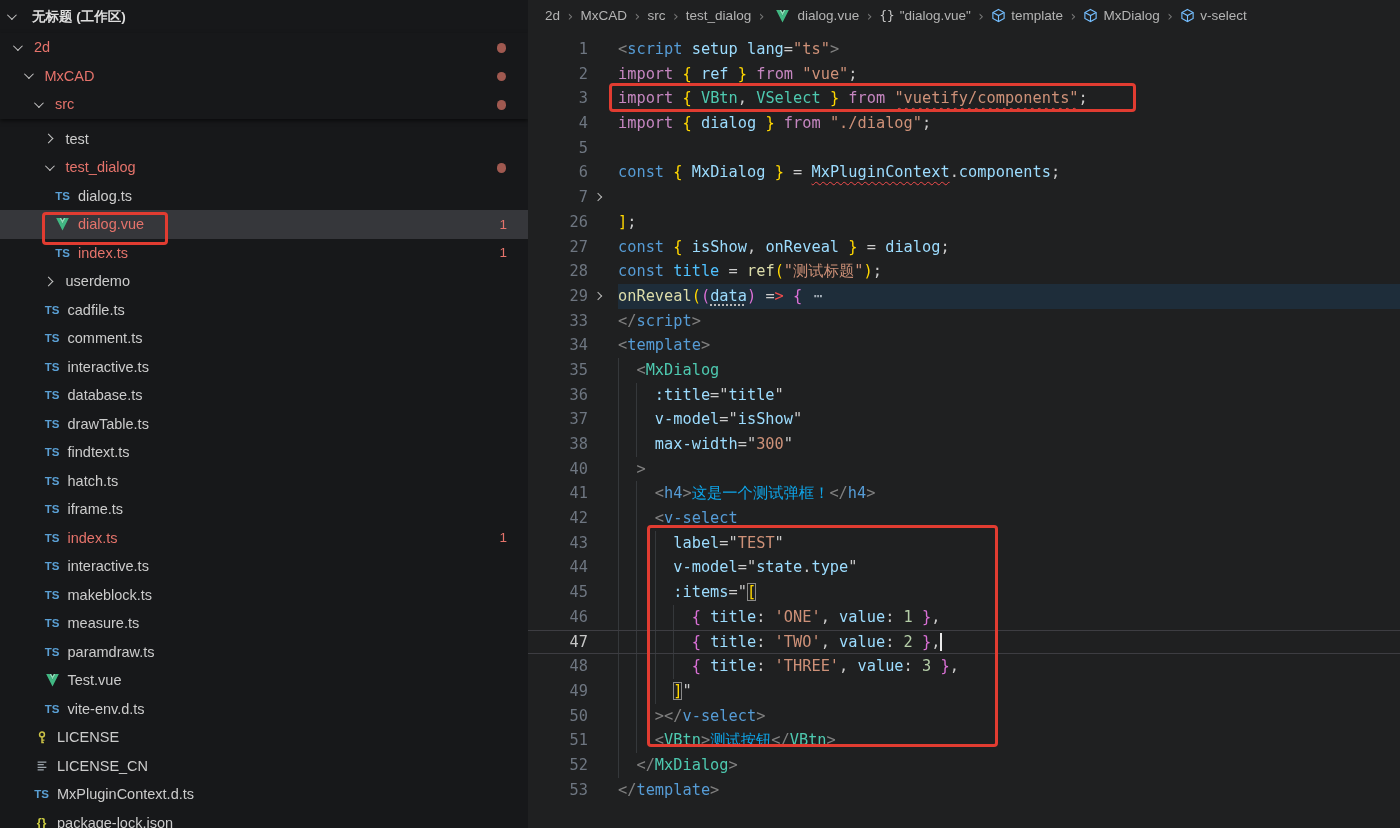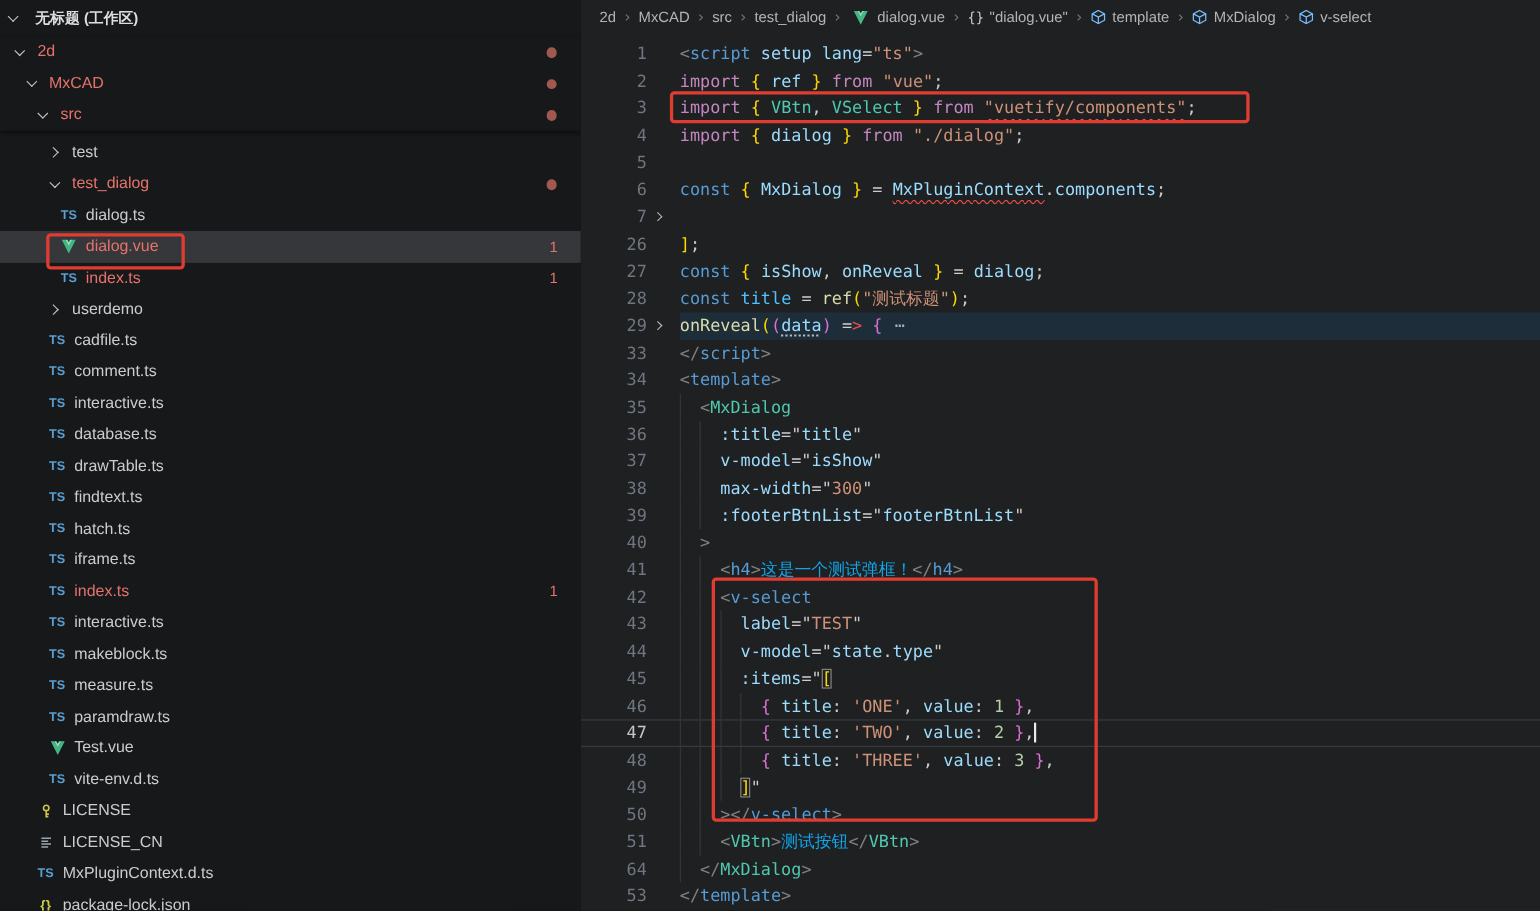--- a/index.html
+++ b/index.html
@@ -323,34 +323,33 @@
         <div class="line"><div class="gutter"><span class="ln">26</span></div><div class="codetxt"><span class="toks"><span class="t-b1">]</span><span class="t-pun">;</span></span></div></div>
         <div class="line"><div class="gutter"><span class="ln">27</span></div><div class="codetxt"><span class="toks"><span class="t-tag">const</span><span class="t-pun"> </span><span class="t-b1">{</span><span class="t-pun"> </span><span class="t-attr">isShow</span><span class="t-pun">, </span><span class="t-attr">onReveal</span><span class="t-pun"> </span><span class="t-b1">}</span><span class="t-pun"> = </span><span class="t-attr">dialog</span><span class="t-pun">;</span></span></div></div>
         <div class="line"><div class="gutter"><span class="ln">28</span></div><div class="codetxt"><span class="toks"><span class="t-tag">const</span><span class="t-pun"> </span><span class="t-var">title</span><span class="t-pun"> = </span><span class="t-fn">ref</span><span class="t-b1">(</span><span class="t-str">"测试标题"</span><span class="t-b1">)</span><span class="t-pun">;</span></span></div></div>
         <div class="line band"><div class="gutter"><span class="ln">29</span><span class="foldic"></span></div><div class="codetxt"><span class="toks"><span class="t-fn">onReveal</span><span class="t-b1">(</span><span class="t-b2">(</span><span class="t-attr uld">data</span><span class="t-b2">)</span><span class="t-pun"> =</span><span class="t-red">&gt;</span><span class="t-pun"> </span><span class="t-b2">{</span><span class="t-pun"> </span><span class="t-fold">⋯</span></span></div></div>
         <div class="line"><div class="gutter"><span class="ln">33</span></div><div class="codetxt"><span class="toks"><span class="t-ang">&lt;/</span><span class="t-tag">script</span><span class="t-ang">&gt;</span></span></div></div>
         <div class="line"><div class="gutter"><span class="ln">34</span></div><div class="codetxt"><span class="toks"><span class="t-ang">&lt;</span><span class="t-tag">template</span><span class="t-ang">&gt;</span></span></div></div>
         <div class="line"><div class="gutter"><span class="ln">35</span></div><div class="codetxt"><span class="guide" style="left:0px"></span><span class="toks"><span class="t-pun">  </span><span class="t-ang">&lt;</span><span class="t-comp">MxDialog</span></span></div></div>
         <div class="line"><div class="gutter"><span class="ln">36</span></div><div class="codetxt"><span class="guide" style="left:0px"></span><span class="guide" style="left:18.45px"></span><span class="toks"><span class="t-pun">    </span><span class="t-attr">:title</span><span class="t-pun">="</span><span class="t-attr">title</span><span class="t-pun">"</span></span></div></div>
         <div class="line"><div class="gutter"><span class="ln">37</span></div><div class="codetxt"><span class="guide" style="left:0px"></span><span class="guide" style="left:18.45px"></span><span class="toks"><span class="t-pun">    </span><span class="t-attr">v-model</span><span class="t-pun">="</span><span class="t-attr">isShow</span><span class="t-pun">"</span></span></div></div>
         <div class="line"><div class="gutter"><span class="ln">38</span></div><div class="codetxt"><span class="guide" style="left:0px"></span><span class="guide" style="left:18.45px"></span><span class="toks"><span class="t-pun">    </span><span class="t-attr">max-width</span><span class="t-pun">="</span><span class="t-str">300</span><span class="t-pun">"</span></span></div></div>
-        <div class="line"><div class="gutter"><span class="ln">39</span></div><div class="codetxt"><span class="guide" style="left:0px"></span><span class="guide" style="left:18.45px"></span><span class="toks"><span class="t-pun">    </span><span class="t-attr">:footerBtnList</span><span class="t-pun">="</span><span class="t-attr">footerBtnList</span><span class="t-pun">"</span></span></div></div>
         <div class="line"><div class="gutter"><span class="ln">40</span></div><div class="codetxt"><span class="guide" style="left:0px"></span><span class="toks"><span class="t-pun">  </span><span class="t-ang">&gt;</span></span></div></div>
         <div class="line"><div class="gutter"><span class="ln">41</span></div><div class="codetxt"><span class="guide" style="left:0px"></span><span class="guide" style="left:18.45px"></span><span class="toks"><span class="t-pun">    </span><span class="t-ang">&lt;</span><span class="t-tag">h4</span><span class="t-ang">&gt;</span><span class="t-cjk">这是一个测试弹框！</span><span class="t-ang">&lt;/</span><span class="t-tag">h4</span><span class="t-ang">&gt;</span></span></div></div>
         <div class="line"><div class="gutter"><span class="ln">42</span></div><div class="codetxt"><span class="guide" style="left:0px"></span><span class="guide" style="left:18.45px"></span><span class="toks"><span class="t-pun">    </span><span class="t-ang">&lt;</span><span class="t-tag">v-select</span></span></div></div>
         <div class="line"><div class="gutter"><span class="ln">43</span></div><div class="codetxt"><span class="guide" style="left:0px"></span><span class="guide" style="left:18.45px"></span><span class="guide" style="left:36.9px"></span><span class="toks"><span class="t-pun">      </span><span class="t-attr">label</span><span class="t-pun">="</span><span class="t-str">TEST</span><span class="t-pun">"</span></span></div></div>
         <div class="line"><div class="gutter"><span class="ln">44</span></div><div class="codetxt"><span class="guide" style="left:0px"></span><span class="guide" style="left:18.45px"></span><span class="guide" style="left:36.9px"></span><span class="toks"><span class="t-pun">      </span><span class="t-attr">v-model</span><span class="t-pun">="</span><span class="t-attr">state</span><span class="t-pun">.</span><span class="t-attr">type</span><span class="t-pun">"</span></span></div></div>
         <div class="line"><div class="gutter"><span class="ln">45</span></div><div class="codetxt"><span class="guide" style="left:0px"></span><span class="guide" style="left:18.45px"></span><span class="guide" style="left:36.9px"></span><span class="toks"><span class="t-pun">      </span><span class="t-attr">:items</span><span class="t-pun">="</span><span class="t-b1 bbox">[</span></span></div></div>
         <div class="line"><div class="gutter"><span class="ln">46</span></div><div class="codetxt"><span class="guide" style="left:0px"></span><span class="guide" style="left:18.45px"></span><span class="guide" style="left:36.9px"></span><span class="guide" style="left:55.349999999999994px"></span><span class="toks"><span class="t-pun">        </span><span class="t-b2">{</span><span class="t-pun"> </span><span class="t-attr">title</span><span class="t-pun">: </span><span class="t-str">'ONE'</span><span class="t-pun">, </span><span class="t-attr">value</span><span class="t-pun">: </span><span class="t-num">1</span><span class="t-pun"> </span><span class="t-b2">}</span><span class="t-pun">,</span></span></div></div>
         <div class="line cur"><div class="gutter"><span class="ln">47</span></div><div class="codetxt"><span class="guide" style="left:0px"></span><span class="guide" style="left:18.45px"></span><span class="guide" style="left:36.9px"></span><span class="guide" style="left:55.349999999999994px"></span><span class="toks"><span class="t-pun">        </span><span class="t-b2">{</span><span class="t-pun"> </span><span class="t-attr">title</span><span class="t-pun">: </span><span class="t-str">'TWO'</span><span class="t-pun">, </span><span class="t-attr">value</span><span class="t-pun">: </span><span class="t-num">2</span><span class="t-pun"> </span><span class="t-b2">}</span><span class="t-pun">,</span><span class="caret"></span></span></div></div>
         <div class="line"><div class="gutter"><span class="ln">48</span></div><div class="codetxt"><span class="guide" style="left:0px"></span><span class="guide" style="left:18.45px"></span><span class="guide" style="left:36.9px"></span><span class="guide" style="left:55.349999999999994px"></span><span class="toks"><span class="t-pun">        </span><span class="t-b2">{</span><span class="t-pun"> </span><span class="t-attr">title</span><span class="t-pun">: </span><span class="t-str">'THREE'</span><span class="t-pun">, </span><span class="t-attr">value</span><span class="t-pun">: </span><span class="t-num">3</span><span class="t-pun"> </span><span class="t-b2">}</span><span class="t-pun">,</span></span></div></div>
         <div class="line"><div class="gutter"><span class="ln">49</span></div><div class="codetxt"><span class="guide" style="left:0px"></span><span class="guide" style="left:18.45px"></span><span class="guide" style="left:36.9px"></span><span class="toks"><span class="t-pun">      </span><span class="t-b1 bbox">]</span><span class="t-pun">"</span></span></div></div>
         <div class="line"><div class="gutter"><span class="ln">50</span></div><div class="codetxt"><span class="guide" style="left:0px"></span><span class="guide" style="left:18.45px"></span><span class="toks"><span class="t-pun">    </span><span class="t-ang">&gt;&lt;/</span><span class="t-tag">v-select</span><span class="t-ang">&gt;</span></span></div></div>
         <div class="line"><div class="gutter"><span class="ln">51</span></div><div class="codetxt"><span class="guide" style="left:0px"></span><span class="guide" style="left:18.45px"></span><span class="toks"><span class="t-pun">    </span><span class="t-ang">&lt;</span><span class="t-comp">VBtn</span><span class="t-ang">&gt;</span><span class="t-cjk">测试按钮</span><span class="t-ang">&lt;/</span><span class="t-comp">VBtn</span><span class="t-ang">&gt;</span></span></div></div>
-        <div class="line"><div class="gutter"><span class="ln">64</span></div><div class="codetxt"><span class="guide" style="left:0px"></span><span class="toks"><span class="t-pun">  </span><span class="t-ang">&lt;/</span><span class="t-comp">MxDialog</span><span class="t-ang">&gt;</span></span></div></div>
+        <div class="line"><div class="gutter"><span class="ln">52</span></div><div class="codetxt"><span class="guide" style="left:0px"></span><span class="toks"><span class="t-pun">  </span><span class="t-ang">&lt;/</span><span class="t-comp">MxDialog</span><span class="t-ang">&gt;</span></span></div></div>
         <div class="line"><div class="gutter"><span class="ln">53</span></div><div class="codetxt"><span class="toks"><span class="t-ang">&lt;/</span><span class="t-tag">template</span><span class="t-ang">&gt;</span></span></div></div>
       </div>
   </main>
 
   <div class="ann" id="ann-line3"></div>
   <div class="ann" id="ann-vselect"></div>
   <div class="ann" id="ann-sidebar"></div>
 </div>
 
 </body></html>

